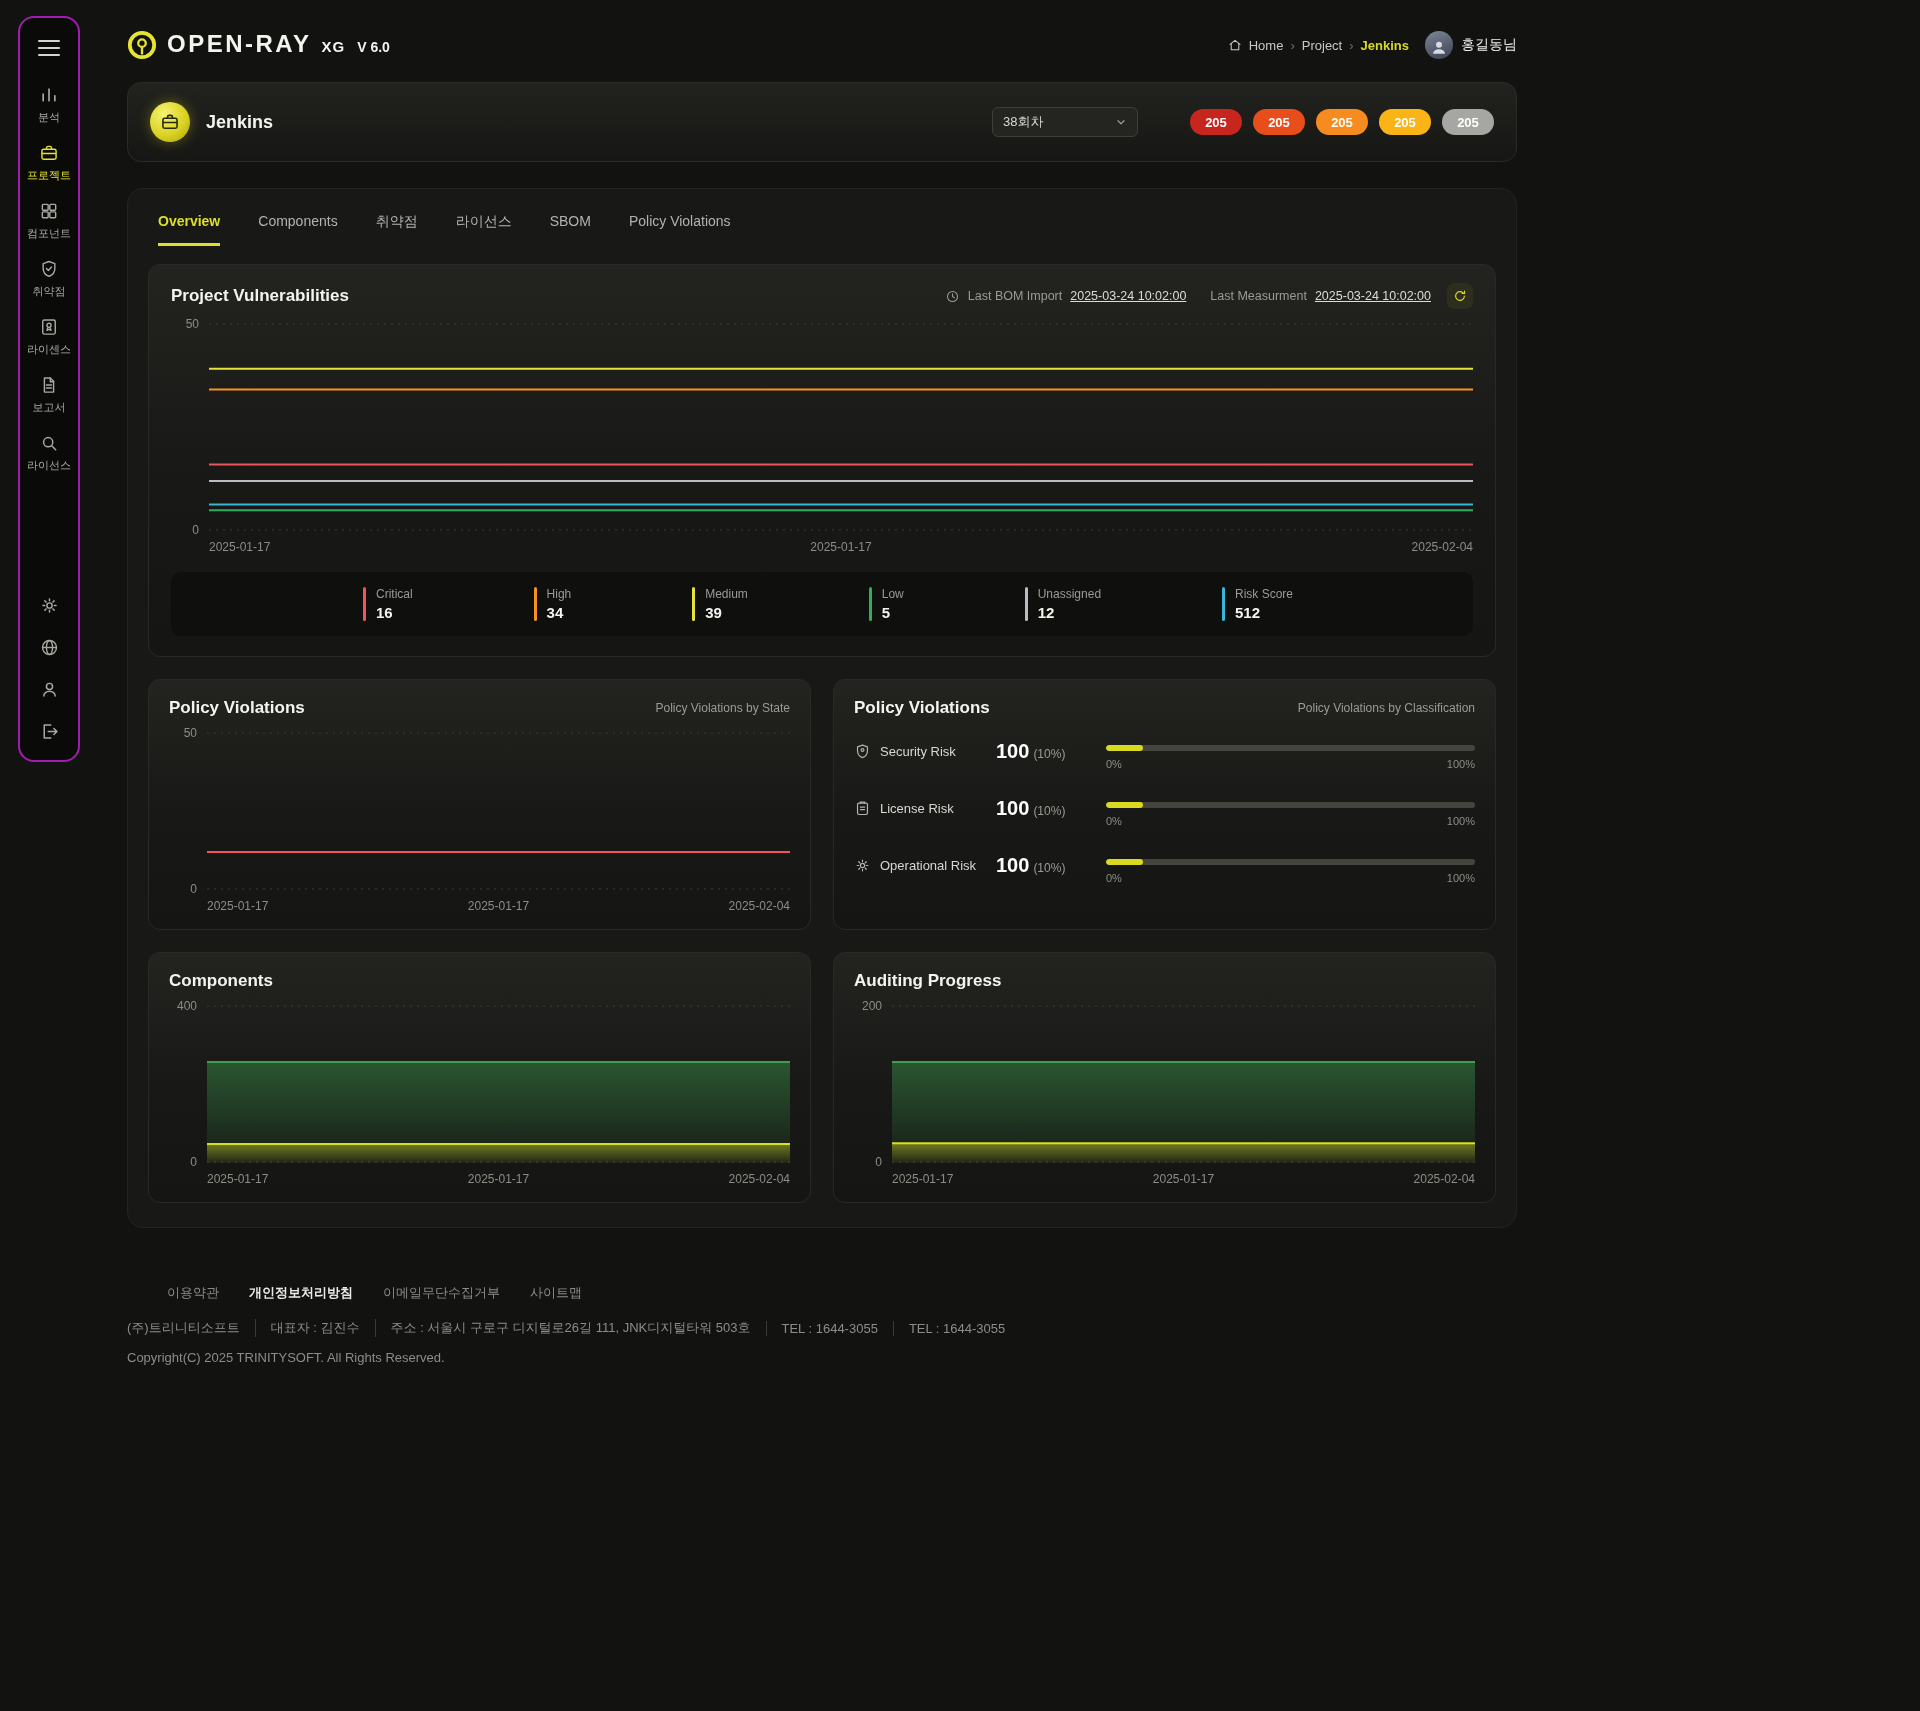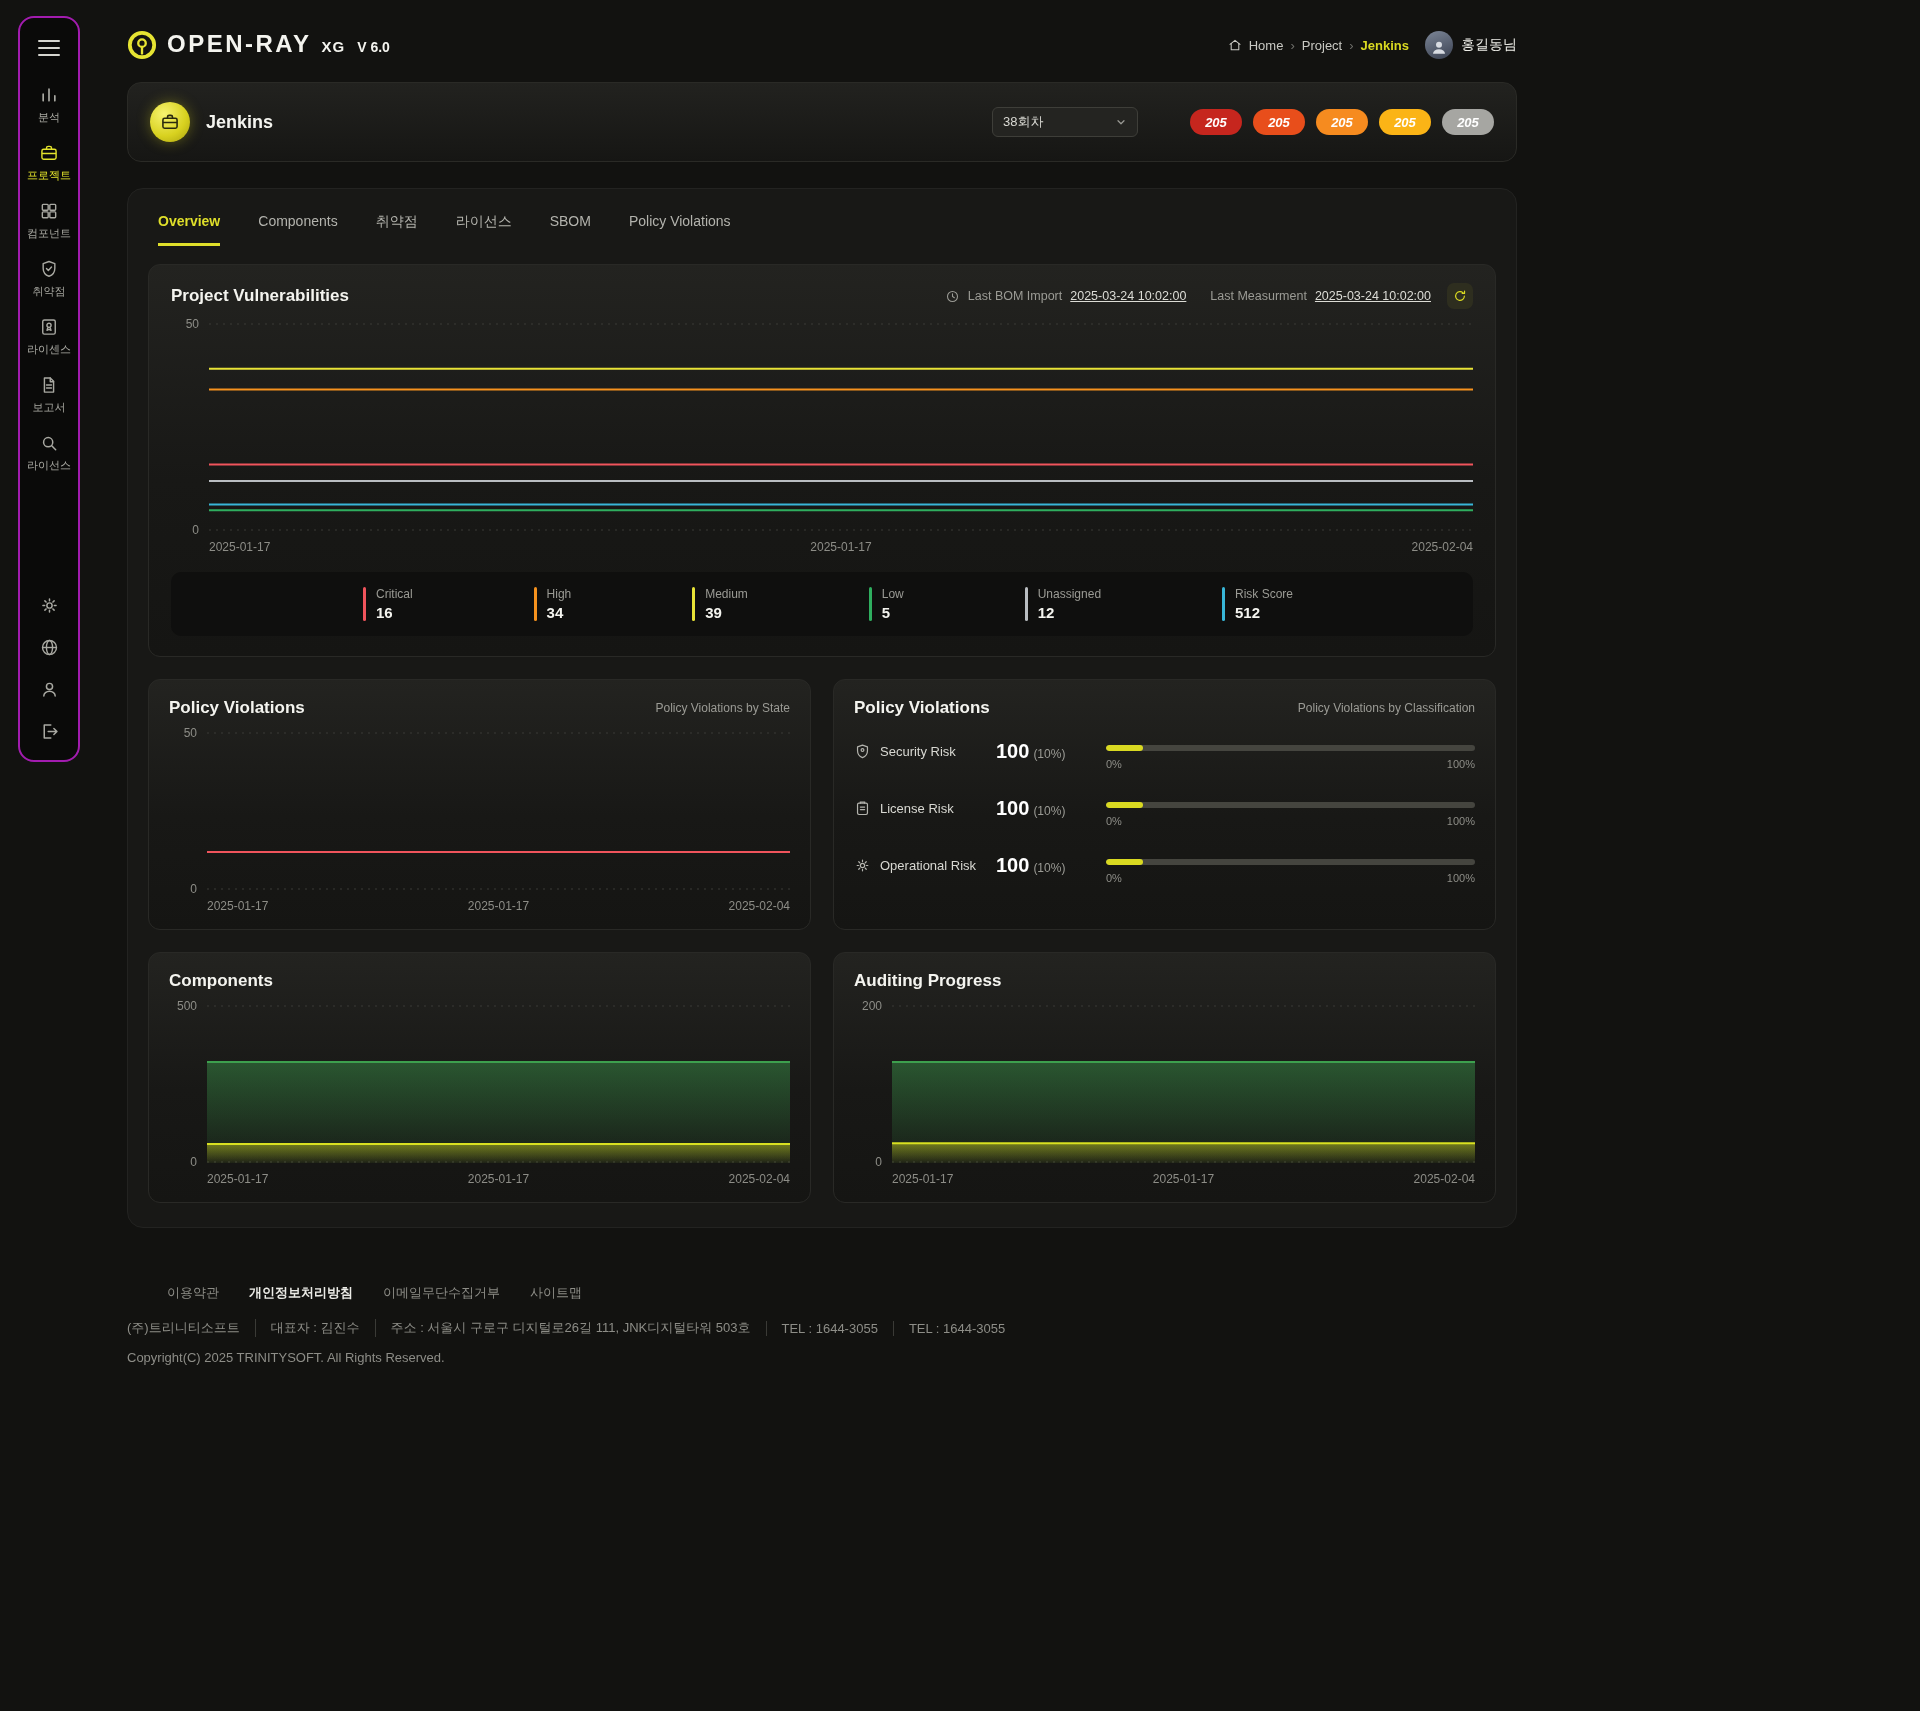--- a/index.html
+++ b/index.html
@@ -47,21 +47,21 @@
     background:radial-gradient(circle at 35% 30%, #f7f370, #d8d11f 58%, #a79f10);display:flex;align-items:center;justify-content:center;
     box-shadow:0 0 14px rgba(222,214,30,.35);}
   .project-icon svg{width:20px;height:20px;color:#2a2a0d;}
   .project-title{font-size:18px;font-weight:bold;color:#f4f4ef;}
   .spacer{flex:1;}
   .round-select{width:146px;height:30px;background:#242421;border:1px solid #3e3e39;border-radius:6px;display:flex;align-items:center;
     justify-content:space-between;padding:0 10px;font-size:13px;color:#d9d9d3;cursor:pointer;margin-right:36px;}
   .round-select svg{width:12px;height:12px;color:#9b9b95;}
   .badges{display:flex;gap:11px;}
   .badge{min-width:52px;height:26px;padding:12px 12px;border-radius:13px;display:flex;align-items:center;justify-content:center;
-    font-size:13px;font-weight:bold;color:#ffffff;cursor:pointer;font-style:italic;}
+    font-size:13px;font-weight:bold;color:#ffffff;cursor:pointer;}
 
   
   .main-card{margin-top:26px;background:#181816;border:1px solid #232321;border-radius:16px;padding:20px 20px 24px;}
   .tabs{display:flex;gap:38px;padding:4px 10px 0;}
   .tab{font-size:14px;color:#b3b3ad;padding-bottom:12px;cursor:pointer;border-bottom:3px solid transparent;}
   .tab.active{color:#dfdf2a;border-bottom-color:#dfdf2a;font-weight:bold;}
 
   .card{background:linear-gradient(180deg,#232320 0%, #181816 55%, #151513 100%);border:1px solid #292926;border-radius:12px;}
   .vuln-card{margin-top:18px;padding:18px 22px 20px;}
   .card-head{display:flex;align-items:center;justify-content:space-between;}
@@ -499,21 +499,21 @@
       </section>
     </div>
 
     <div class="grid2">
       <section class="card panel">
         <div class="card-head">
           <h2 class="card-title">Components</h2>
         </div>
         <div class="chart">
           <div class="yaxis">
-            <span>500</span>
+            <span>400</span>
             <span>0</span>
           </div>
           <div class="plot plot-sm">
               <svg viewBox="0 0 583 158" preserveAspectRatio="none" style="width: 100%; height: 100%; display: block;">
                 <defs>
                   <linearGradient id="grad2x0" x1="0" y1="0" x2="0" y2="1">
                     <stop offset="0%" stop-color="#3da04e" stop-opacity="0.45"></stop>
                     <stop offset="100%" stop-color="#3da04e" stop-opacity="0.04"></stop>
                   </linearGradient>
                   <linearGradient id="grad2x1" x1="0" y1="0" x2="0" y2="1">

